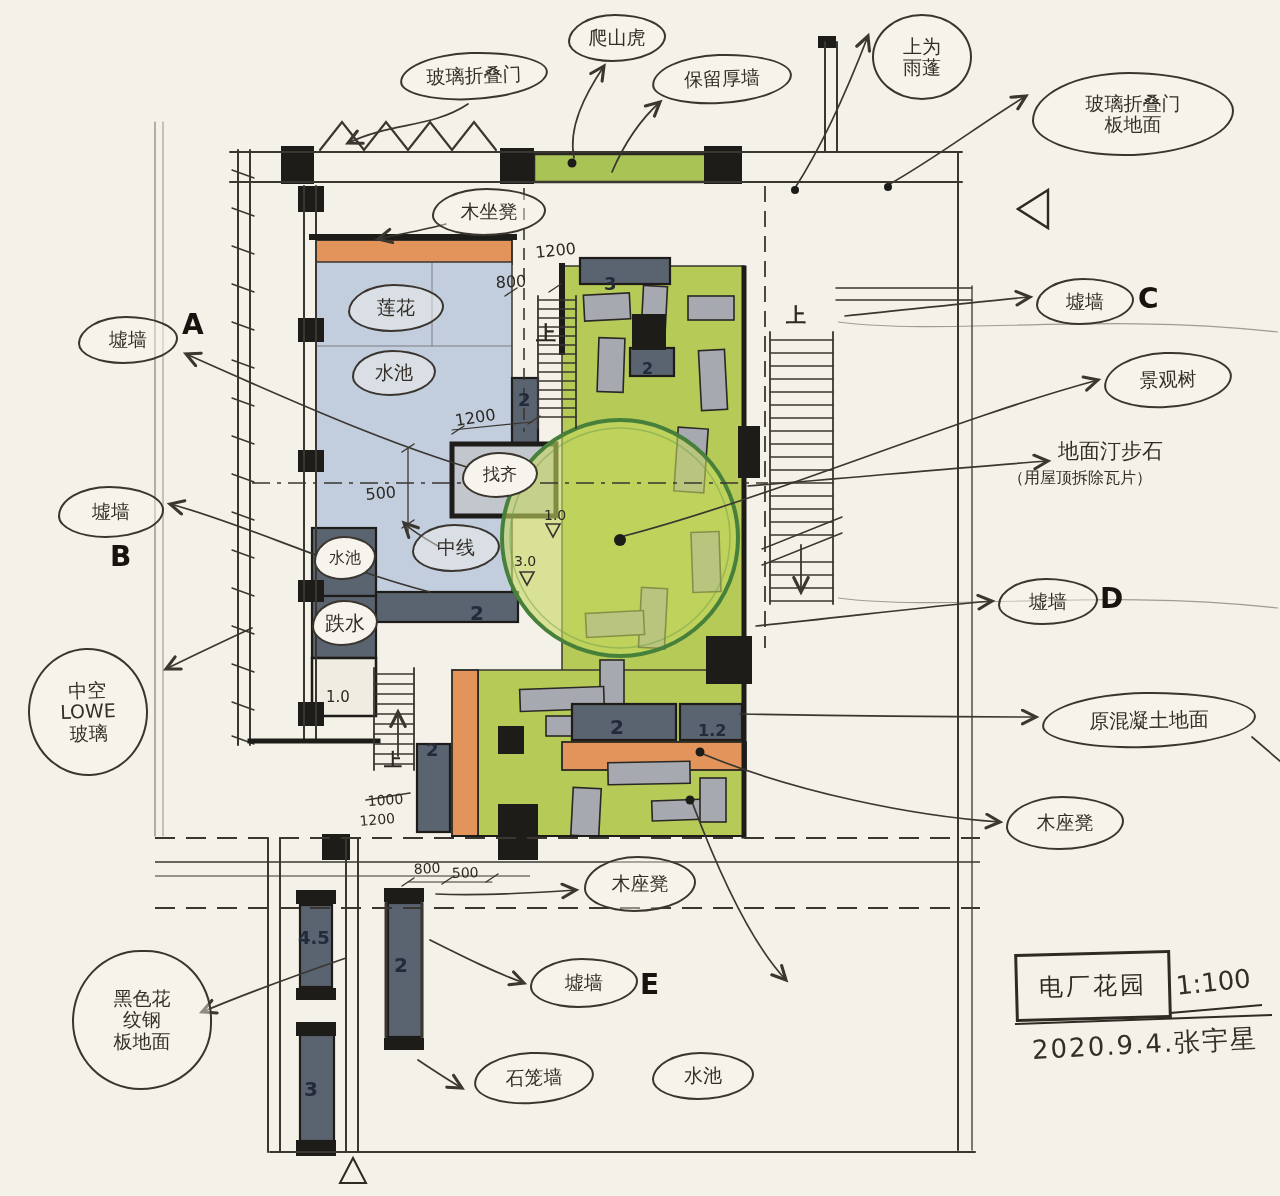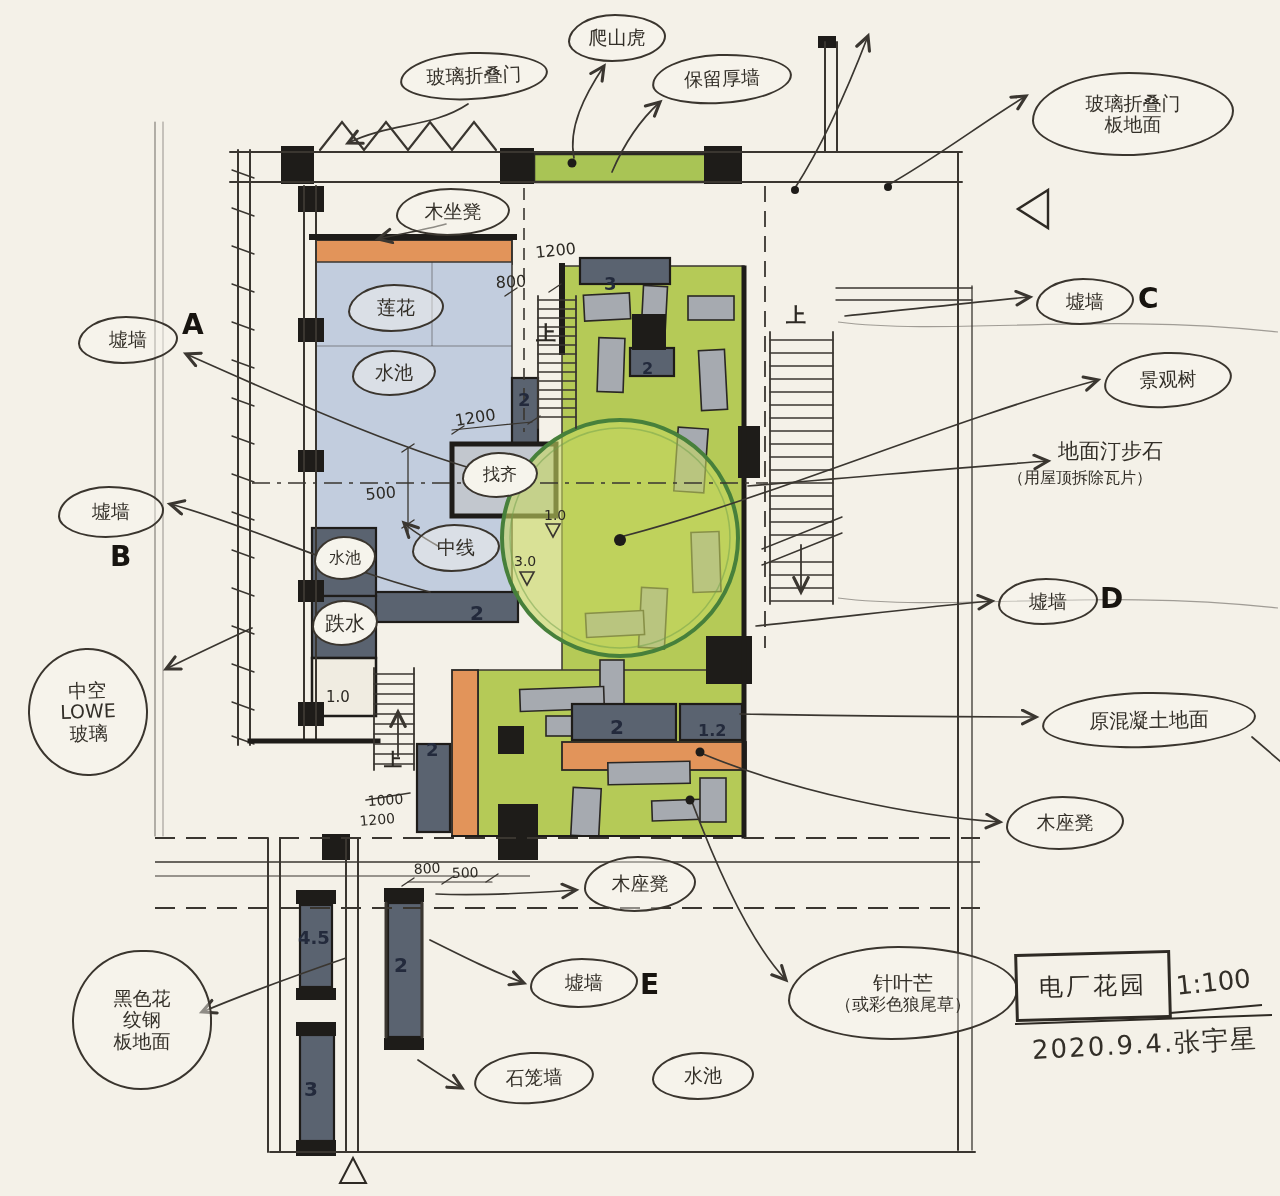--- a/index.html
+++ b/index.html
@@ -242,20 +242,24 @@
 
 <div class="bubble" style="left:400px;top:52px;width:148px;height:48px;transform:rotate(-2deg)">
       <span class="l">玻璃折叠门</span>
     </div>
 <div class="bubble" style="left:568px;top:14px;width:98px;height:48px">
       <span class="l">爬山虎</span>
     </div>
 <div class="bubble" style="left:652px;top:54px;width:140px;height:50px;transform:rotate(-2deg)">
       <span class="l">保留厚墙</span>
     </div>
+<div class="bubble" style="left:872px;top:14px;width:100px;height:86px;border-radius:50%">
+  <span class="l">上为</span>
+  <span class="l">雨蓬</span>
+</div>
 <div class="bubble" style="left:1032px;top:72px;width:202px;height:84px">
   <span class="l">玻璃折叠门</span>
   <span class="l">板地面</span>
 </div>
 <div class="bubble" style="left:1036px;top:278px;width:98px;height:47px">
       <span class="l">墟墙</span>
     </div>
 <div class="mark" style="left:1138px;top:282px">C</div>
 <div class="bubble" style="left:1104px;top:352px;width:128px;height:56px;transform:rotate(-2deg)">
       <span class="l">景观树</span>
@@ -289,21 +293,21 @@
   <span class="l">黑色花</span>
   <span class="l">纹钢</span>
   <span class="l">板地面</span>
 </div>
 <div class="bubble" style="left:348px;top:284px;width:96px;height:48px">
       <span class="l">莲花</span>
     </div>
 <div class="bubble" style="left:352px;top:350px;width:84px;height:46px">
       <span class="l">水池</span>
     </div>
-<div class="bubble" style="left:396px;top:188px;width:114px;height:48px">
+<div class="bubble" style="left:432px;top:188px;width:114px;height:48px">
       <span class="l">木坐凳</span>
     </div>
 <div class="bubble white" style="left:462px;top:452px;width:76px;height:46px;font-size:17px">
       <span class="l">找齐</span>
     </div>
 <div class="bubble" style="left:412px;top:524px;width:88px;height:48px">
       <span class="l">中线</span>
     </div>
 <div class="bubble white" style="left:314px;top:536px;width:62px;height:44px;font-size:16px">
       <span class="l">水池</span>
@@ -317,24 +321,20 @@
 <div class="bubble" style="left:530px;top:958px;width:108px;height:50px">
       <span class="l">墟墙</span>
     </div>
 <div class="mark" style="left:640px;top:968px">E</div>
 <div class="bubble" style="left:474px;top:1052px;width:120px;height:52px;transform:rotate(-2deg)">
       <span class="l">石笼墙</span>
     </div>
 <div class="bubble" style="left:652px;top:1052px;width:102px;height:48px">
       <span class="l">水池</span>
     </div>
-<div class="bubble" style="left:788px;top:946px;width:230px;height:94px;font-size:20px">
-  <span class="l">针叶芒</span>
-  <span class="l" style="font-size:17px">（或彩色狼尾草）</span>
-</div>
 
 <div class="tbox" style="left:1015px;top:952px;width:150px;height:62px;transform:rotate(-1.5deg)">
       <span>电厂花园</span>
     </div>
 <div class="plaintext" style="left:1176px;top:966px;font-size:26px;transform:rotate(-6deg)">1:100</div>
 <div class="plaintext" style="left:1032px;top:1028px;font-size:26px;transform:rotate(-3deg);letter-spacing:2px">2020.9.4.张宇星</div>
 
 </div>
 
 </body></html>

